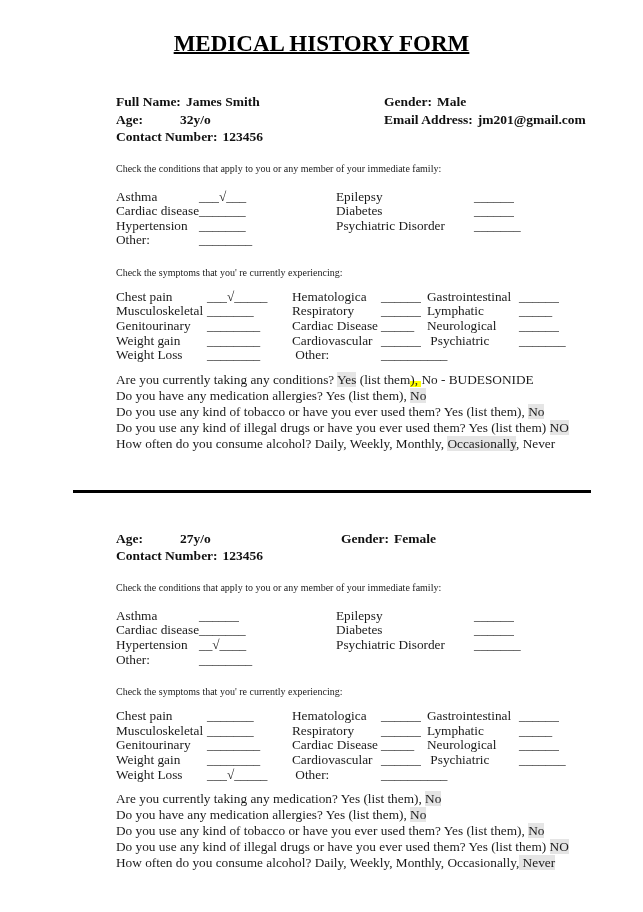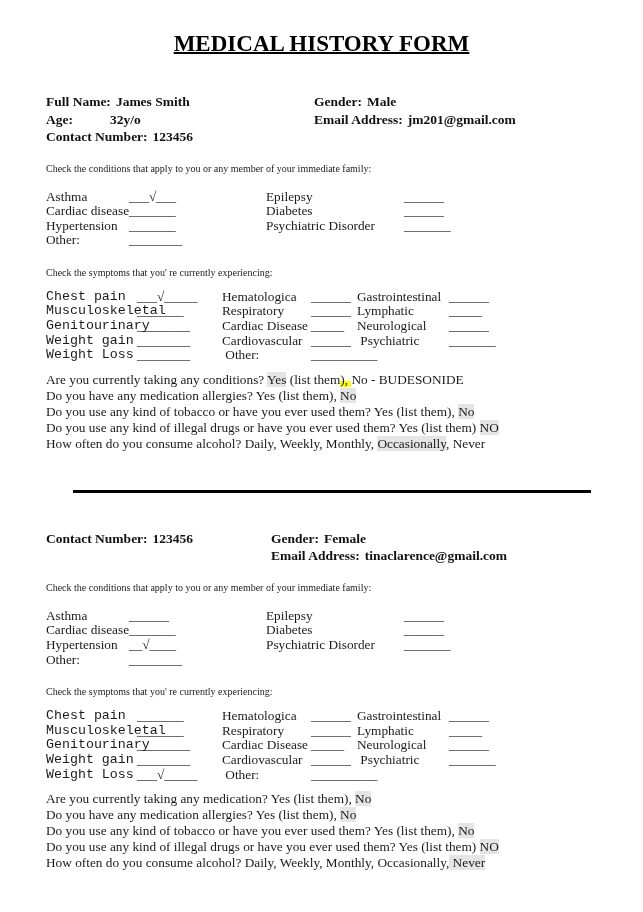--- a/index.html
+++ b/index.html
@@ -11,21 +11,21 @@
   }
   .page { width:643px; }
   .title {
     margin:0; padding-top:30px;
     font-size:23px; line-height:28px; font-weight:bold;
     text-align:center;
     text-decoration:underline;
     text-decoration-thickness:2px;
     color:#000;
   }
-  .content { padding-left:46px; padding-right:10px; }
+  .content { padding-left:116px; padding-right:10px; }
 
   
   .id-block {
     display:flex;
     font-weight:bold; font-size:13.5px; line-height:17.5px;
     margin-top:35px; color:#111;
   }
   .p1 .id-left { width:268px; }
   .p2 .id-block { margin-top:37px; }
   .p2 .id-left { width:225px; }
@@ -40,21 +40,21 @@
   
   .cond-rows { margin-top:14px; font-size:13.3px; line-height:14.6px; }
   .cond-row span { display:inline-block; white-space:pre; vertical-align:top; }
   .c-l1 { width:83px; }
   .c-b1 { width:137px; }
   .c-l2 { width:138px; }
 
   
   .sym-rows { margin-top:10px; font-size:13.3px; line-height:14.6px; }
   .sym-row span { display:inline-block; white-space:pre; vertical-align:top; }
-  .s-l1 { width:91px;font-family:Liberation Mono, monospace; }
+  .s-l1 { width:91px; }
   .s-b1 { width:85px; }
   .s-l2 { width:89px; }
   .s-b2 { width:46px; }
   .s-l3 { width:92px; }
 
   
   .questions { margin-top:9px; font-size:13.3px; line-height:16px; }
   .q-line { white-space:nowrap; }
   .hl  { background:#e5e5e5; }
   .hlb { background:linear-gradient(to bottom, transparent 60%, #ffff00 60%); }
@@ -139,29 +139,29 @@
     </div>
   </div>
 
   <div class="divider"></div>
 
   <div class="content p2">
 
     <div class="id-block">
       <div class="id-left">
         <div class="id-line">
+          <span class="lbl age-lbl">Age:</span><span>27y/o</span>
+        </div>
+        <div class="id-line">
           <span class="lbl">Contact Number:</span><span>123456</span>
         </div>
       </div>
       <div class="id-right">
         <div class="id-line">
           <span class="lbl">Gender:</span><span>Female</span>
-        </div>
-        <div class="id-line">
-          <span class="lbl">Email Address:</span><span>tinaclarence@gmail.com</span>
         </div>
       </div>
     </div>
 
     <p class="prompt">Check the conditions that apply to you or any member of your immediate family:</p>
 
     <div class="cond-rows">
       <div class="cond-row">
         <span class="c-l1">Asthma</span><span class="c-b1">______</span><span class="c-l2">Epilepsy</span><span class="c-b2">______</span>
       </div>

